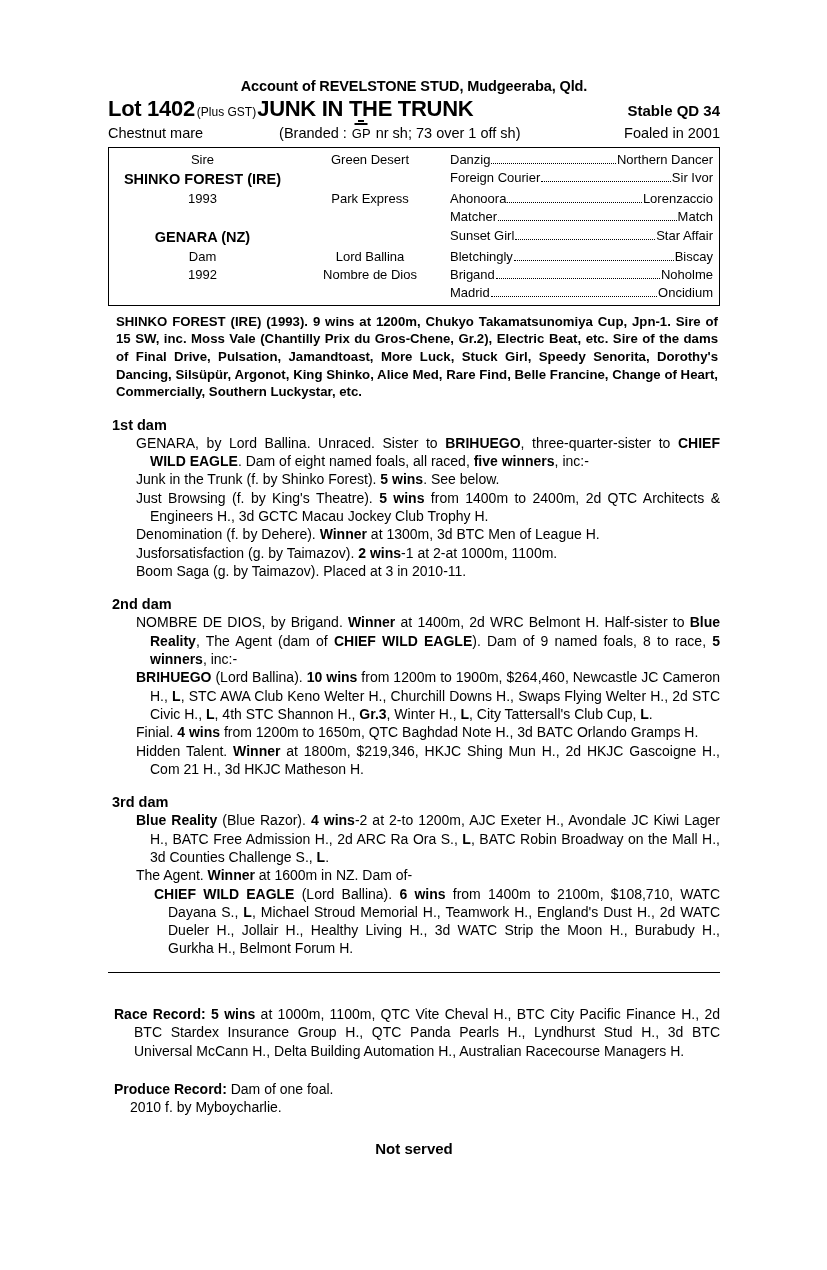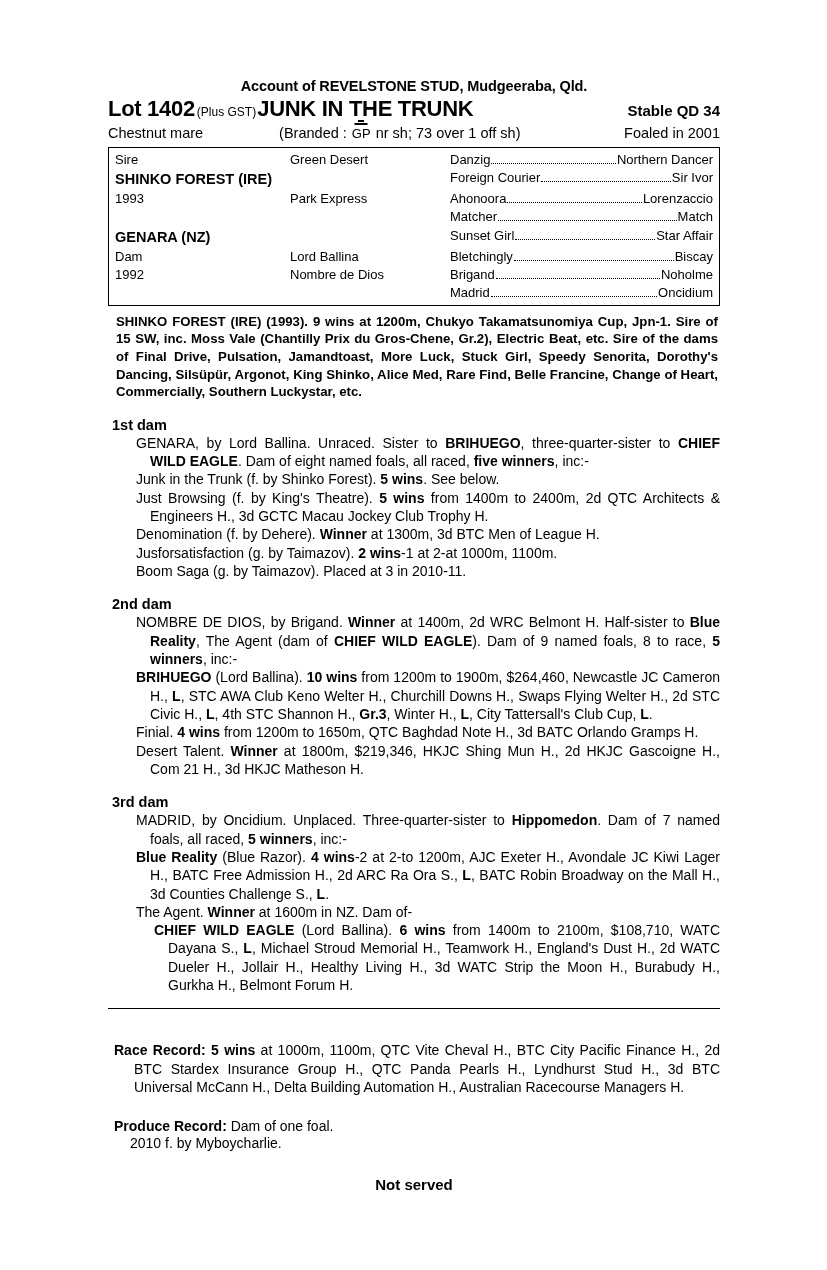--- a/index.html
+++ b/index.html
@@ -114,20 +114,21 @@
     border: 1.5px solid #000;
     width: 100%;
     box-sizing: border-box;
     font-size: 13px;
     line-height: 1.42;
     padding: 3px 0 2px 0;
   }
   .ped-row {
     display: flex;
     padding: 0 6px;
+    text-align: center;
   }
   .ped-c1 { width: 175px; flex: 0 0 175px; }
   .ped-c2 { width: 160px; flex: 0 0 160px; }
   .ped-c3 { flex: 1 1 auto; }
   .ped-bold { font-weight: bold; font-size: 14.5px; }
   .dotline {
     display: flex;
     align-items: baseline;
     width: 100%;
     white-space: nowrap;
@@ -315,23 +316,22 @@
         <div class="para hang"><span>GENARA, by Lord Ballina. Unraced. Sister to </span><span style="font-weight: bold;">BRIHUEGO</span><span>, three-quarter-sister to </span><span style="font-weight: bold;">CHIEF WILD EAGLE</span><span>. Dam of eight named foals, all raced, </span><span style="font-weight: bold;">five winners</span><span>, inc:-</span></div>
         <div class="para hang" style="padding-left: 42px;"><span>Junk in the Trunk (f. by Shinko Forest). </span><span style="font-weight: bold;">5 wins</span><span>. See below.</span></div>
         <div class="para hang" style="padding-left: 42px;"><span>Just Browsing (f. by King's Theatre). </span><span style="font-weight: bold;">5 wins</span><span> from 1400m to 2400m, 2d QTC Architects &amp; Engineers H., 3d GCTC Macau Jockey Club Trophy H.</span></div>
         <div class="para hang" style="padding-left: 42px;"><span>Denomination (f. by Dehere). </span><span style="font-weight: bold;">Winner</span><span> at 1300m, 3d BTC Men of League H.</span></div>
         <div class="para hang" style="padding-left: 42px;"><span>Jusforsatisfaction (g. by Taimazov). </span><span style="font-weight: bold;">2 wins</span><span>-1 at 2-at 1000m, 1100m.</span></div>
         <div class="para hang" style="padding-left: 42px;"><span>Boom Saga (g. by Taimazov). Placed at 3 in 2010-11.</span></div>
         <div class="dam-head">2nd dam</div>
         <div class="para hang"><span>NOMBRE DE DIOS, by Brigand. </span><span style="font-weight: bold;">Winner</span><span> at 1400m, 2d WRC Belmont H. Half-sister to </span><span style="font-weight: bold;">Blue Reality</span><span>, The Agent (dam of </span><span style="font-weight: bold;">CHIEF WILD EAGLE</span><span>). Dam of 9 named foals, 8 to race, </span><span style="font-weight: bold;">5 winners</span><span>, inc:-</span></div>
         <div class="para hang" style="padding-left: 42px;"><span style="font-weight: bold;">BRIHUEGO</span><span> (Lord Ballina). </span><span style="font-weight: bold;">10 wins</span><span> from 1200m to 1900m, $264,460, Newcastle JC Cameron H., </span><span style="font-weight: bold;">L</span><span>, STC AWA Club Keno Welter H., Churchill Downs H., Swaps Flying Welter H., 2d STC Civic H., </span><span style="font-weight: bold;">L</span><span>, 4th STC Shannon H., </span><span style="font-weight: bold;">Gr.3</span><span>, Winter H., </span><span style="font-weight: bold;">L</span><span>, City Tattersall's Club Cup, </span><span style="font-weight: bold;">L</span><span>.</span></div>
         <div class="para hang" style="padding-left: 42px;"><span>Finial. </span><span style="font-weight: bold;">4 wins</span><span> from 1200m to 1650m, QTC Baghdad Note H., 3d BATC Orlando Gramps H.</span></div>
-        <div class="para hang" style="padding-left: 42px;"><span>Desert Talent. </span><span style="font-weight: bold;">Winner</span><span> at 1800m, $219,346, HKJC Shing Mun H., 2d HKJC Gascoigne H., Com 21 H., 3d HKJC Matheson H.</span></div>
+        <div class="para hang" style="padding-left: 42px;"><span>Hidden Talent. </span><span style="font-weight: bold;">Winner</span><span> at 1800m, $219,346, HKJC Shing Mun H., 2d HKJC Gascoigne H., Com 21 H., 3d HKJC Matheson H.</span></div>
         <div class="dam-head">3rd dam</div>
-        <div class="para hang"><span>MADRID, by Oncidium. Unplaced. Three-quarter-sister to </span><span style="font-weight: bold;">Hippomedon</span><span>. Dam of 7 named foals, all raced, </span><span style="font-weight: bold;">5 winners</span><span>, inc:-</span></div>
         <div class="para hang" style="padding-left: 42px;"><span style="font-weight: bold;">Blue Reality</span><span> (Blue Razor). </span><span style="font-weight: bold;">4 wins</span><span>-2 at 2-to 1200m, AJC Exeter H., Avondale JC Kiwi Lager H., BATC Free Admission H., 2d ARC Ra Ora S., </span><span style="font-weight: bold;">L</span><span>, BATC Robin Broadway on the Mall H., 3d Counties Challenge S., </span><span style="font-weight: bold;">L</span><span>.</span></div>
         <div class="para hang" style="padding-left: 42px;"><span>The Agent. </span><span style="font-weight: bold;">Winner</span><span> at 1600m in NZ. Dam of-</span></div>
         <div class="para hang2"><span style="font-weight: bold;">CHIEF WILD EAGLE</span><span> (Lord Ballina). </span><span style="font-weight: bold;">6 wins</span><span> from 1400m to 2100m, $108,710, WATC Dayana S., </span><span style="font-weight: bold;">L</span><span>, Michael Stroud Memorial H., Teamwork H., England's Dust H., 2d WATC Dueler H., Jollair H., Healthy Living H., 3d WATC Strip the Moon H., Burabudy H., Gurkha H., Belmont Forum H.</span></div>
       </div>
 
     <div class="rule"></div>
 
     <div class="rec rec-body">
       <span class="lab">Race Record:</span>
       <span class="lab">5 wins</span>

